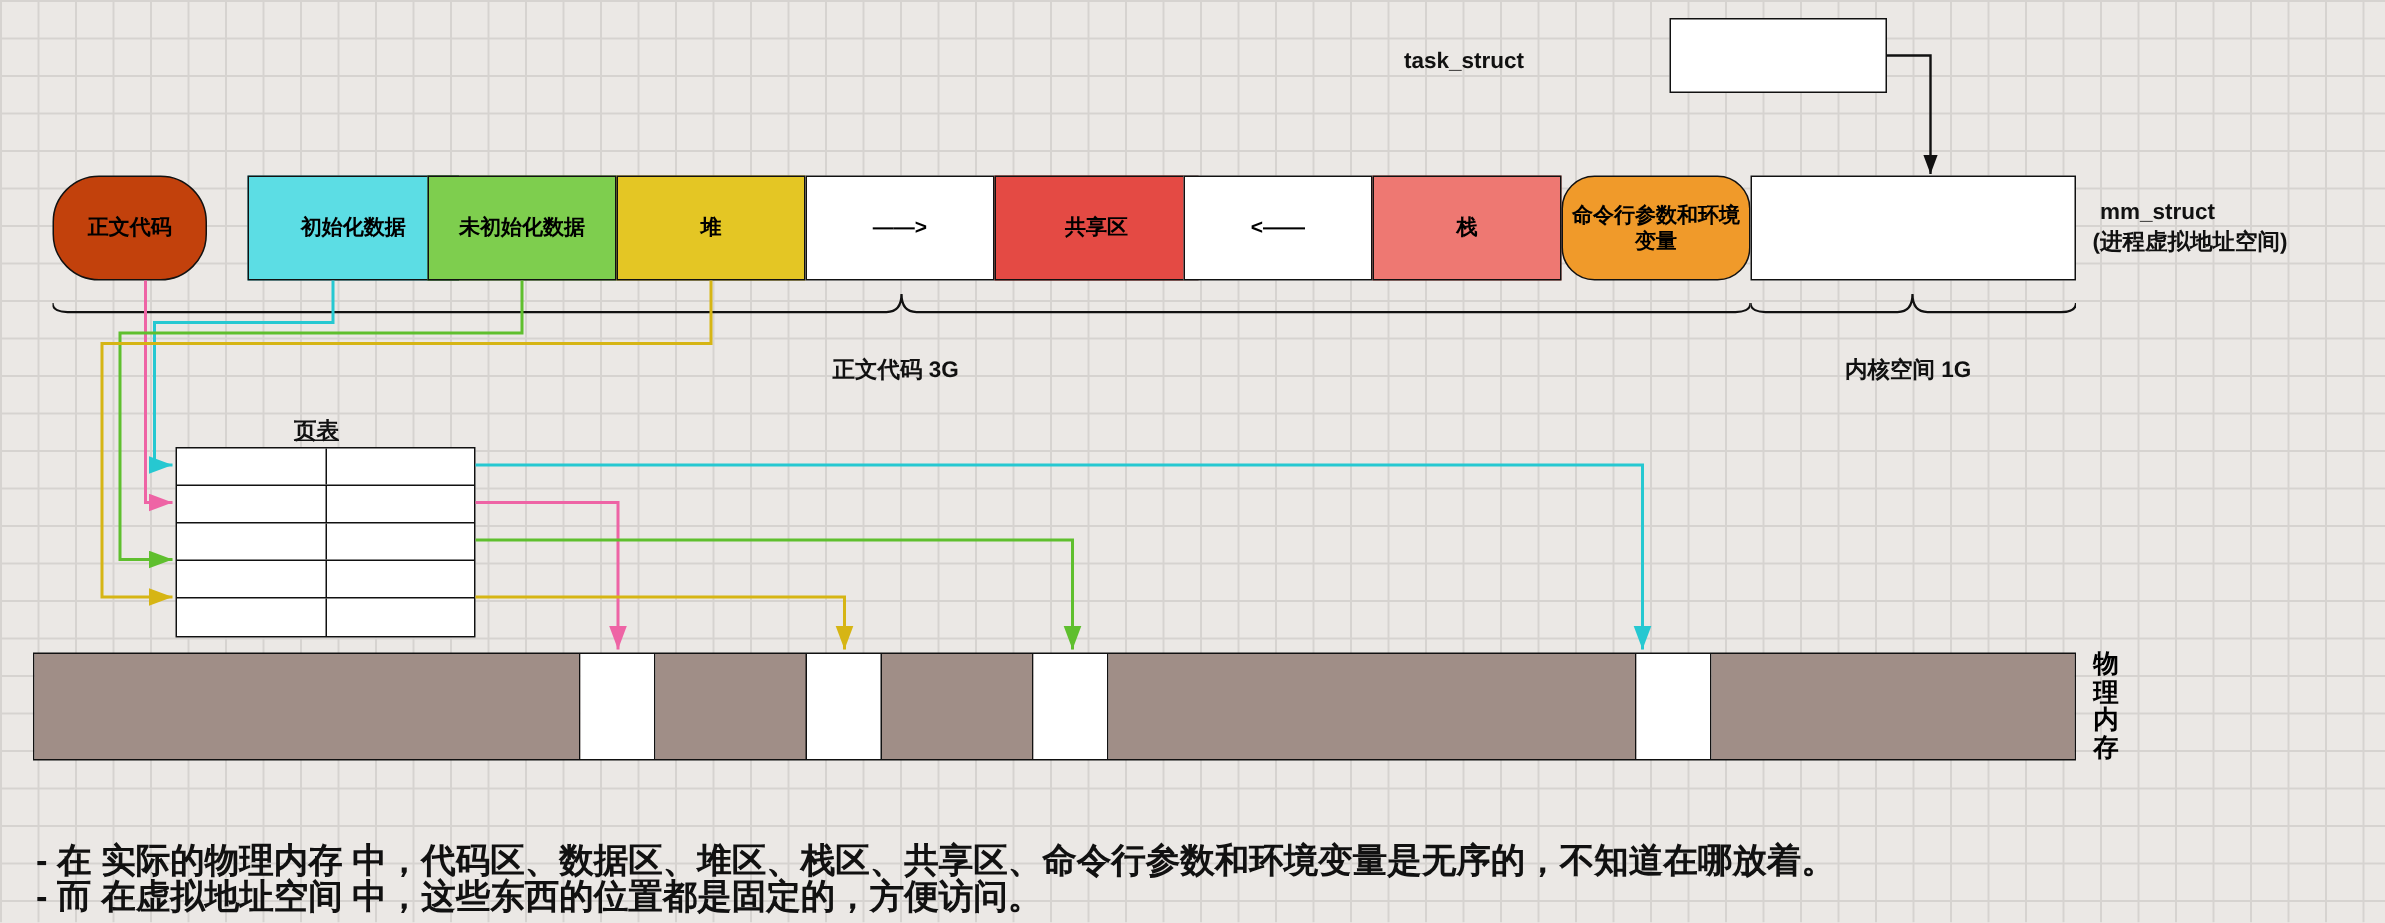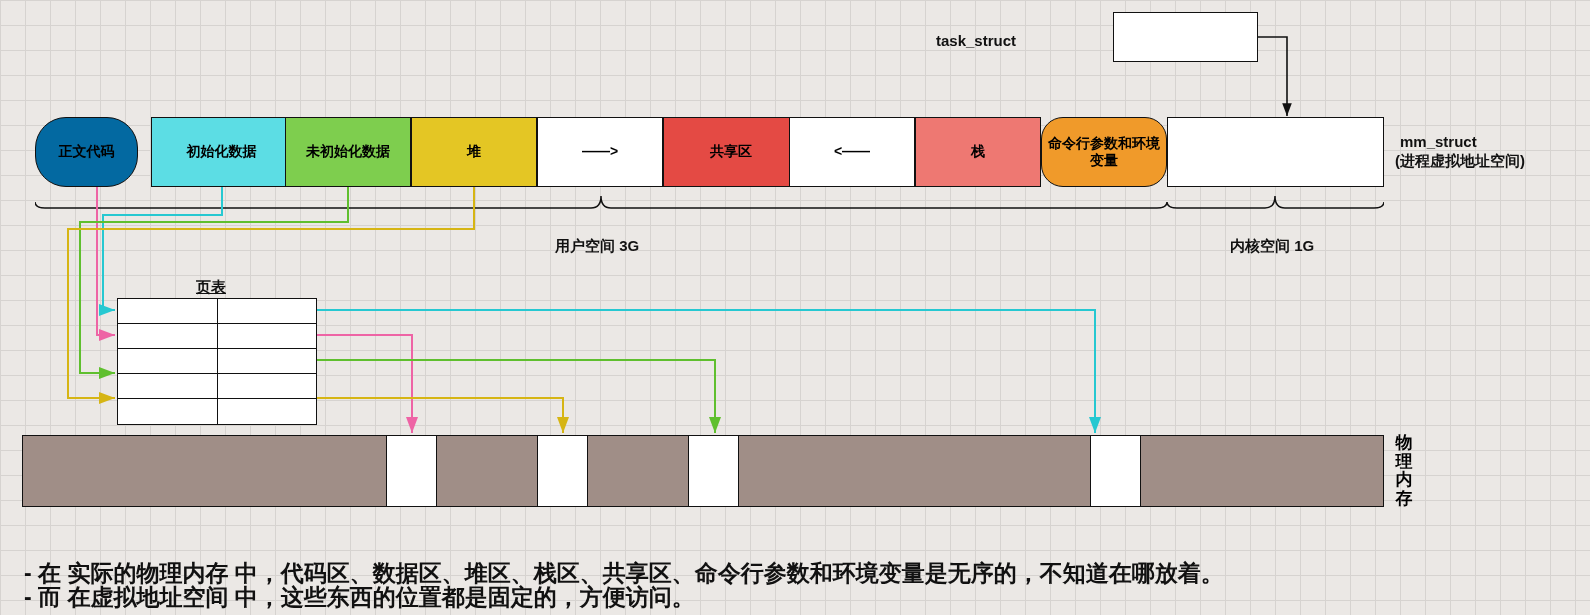--- a/index.html
+++ b/index.html
@@ -104,38 +104,38 @@
   }
 </style>
 </head>
 <body>
 
 <div class="grid"></div>
 
 <div class="label" style="left:936px; top:32px;">task_struct</div>
 <div class="box" style="left:1113px; top:12px; width:145px; height:50px;"></div>
 
-<div class="box seg" style="left:35px;  width:103px; background:#0369a1;border-radius:31px;">正文代码</div>
-<div class="box seg" style="left:151px; width:141px; background:#5cdde4;">初始化数据</div>
+<div class="box seg" style="left:35px;  width:103px; background:#c2410c;border-radius:31px;">正文代码</div>
+<div class="box seg" style="left:165px; width:141px; background:#5cdde4;">初始化数据</div>
 <div class="box seg" style="left:285px; width:126px; background:#7ece4e;">未初始化数据</div>
 <div class="box seg" style="left:411px; width:126px; background:#e4c624;">堆</div>
 <div class="box seg" style="left:537px; width:126px; background:#fff;">——&gt;</div>
 <div class="box seg" style="left:663px; width:136px; background:#e44a44;">共享区</div>
 <div class="box seg" style="left:789px; width:126px; background:#fff;">&lt;——</div>
 <div class="box seg" style="left:915px; width:126px; background:#ee7872;">栈</div>
 <div class="box seg" style="left:1041px;width:126px; background:#f09a2a;border-radius:22px;">命令行参数和环境变量</div>
 <div class="box seg" style="left:1167px;width:217px; background:#fff;"></div>
 
 <div class="label" style="left:1400px; top:133px;">mm_struct</div>
 <div class="label" style="left:1395px; top:152px;text-align:right;">(进程虚拟地址空间)</div>
 
 <svg class="brace" style="left:35px; top:188px; width:1132px; height:28px;">
   <path d="M0,6 Q0,0 10,0 L556,0 Q566,0 566,12 Q566,0 576,0 L1122,0 Q1132,0 1132,6" transform="translate(0,2) scale(1,-1) translate(0,-18)" fill="none" stroke="#111" stroke-width="1.5"></path>
 </svg>
-<div class="label" style="left:555px; top:237px;">用户空间 3G</div>
+<div class="label" style="left:555px; top:237px;">正文代码 3G</div>
 
 <svg class="brace" style="left:1167px; top:188px; width:217px; height:28px;">
   <path d="M0,6 Q0,0 10,0 L98,0 Q108,0 108,12 Q108,0 118,0 L207,0 Q217,0 217,6" transform="translate(0,2) scale(1,-1) translate(0,-18)" fill="none" stroke="#111" stroke-width="1.5"></path>
 </svg>
 <div class="label" style="left:1230px; top:237px;">内核空间 1G</div>
 
 <div class="label" style="left:196px; top:278px;text-decoration:underline;">页表</div>
 <div class="pagetable" style="left:117px; top:298px; width:200px;">
   <div class="row">
       <div class="cell"></div>

